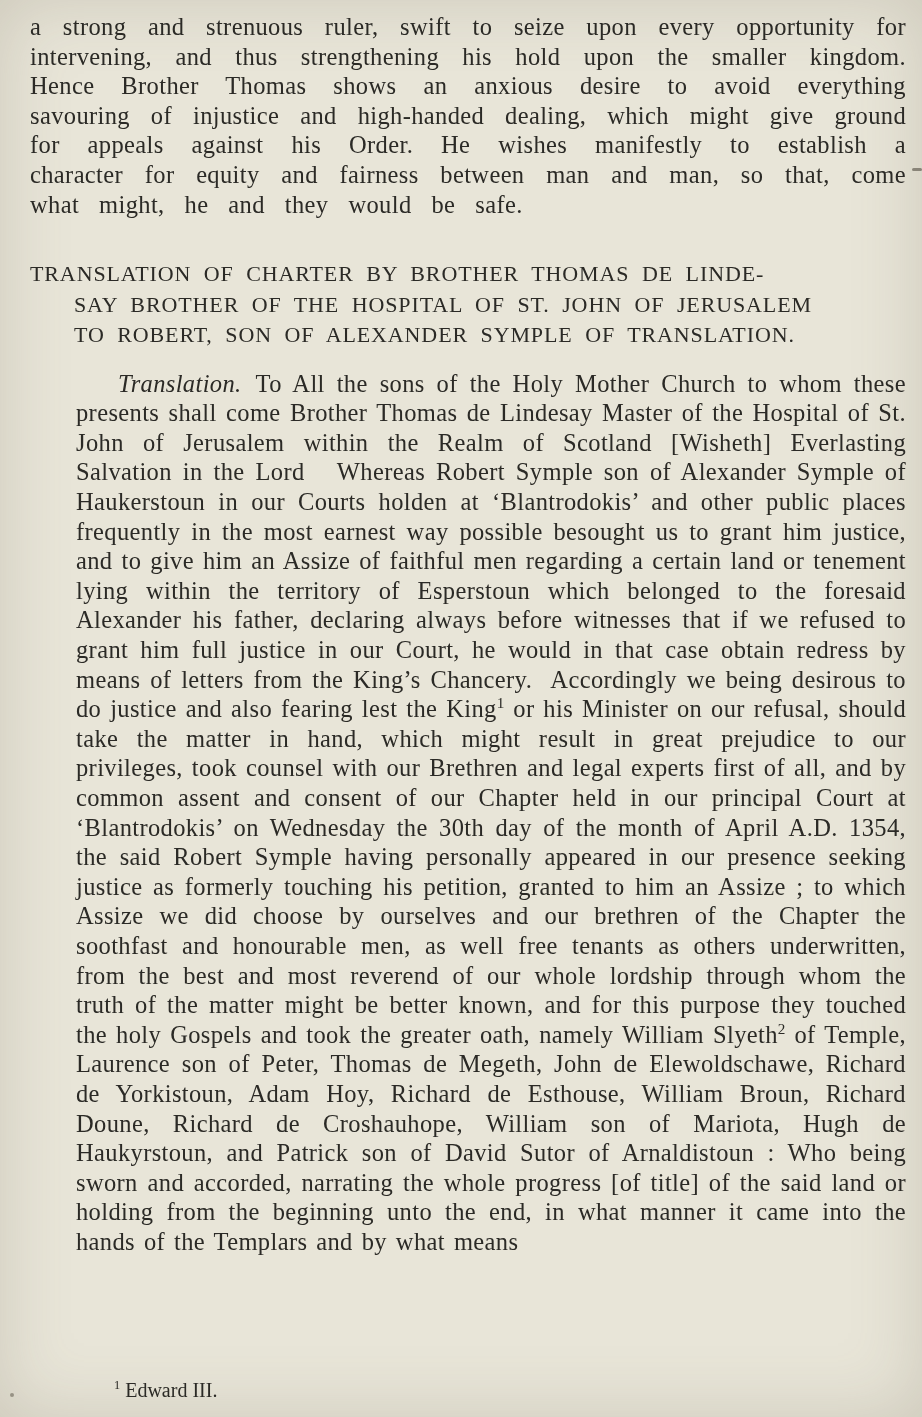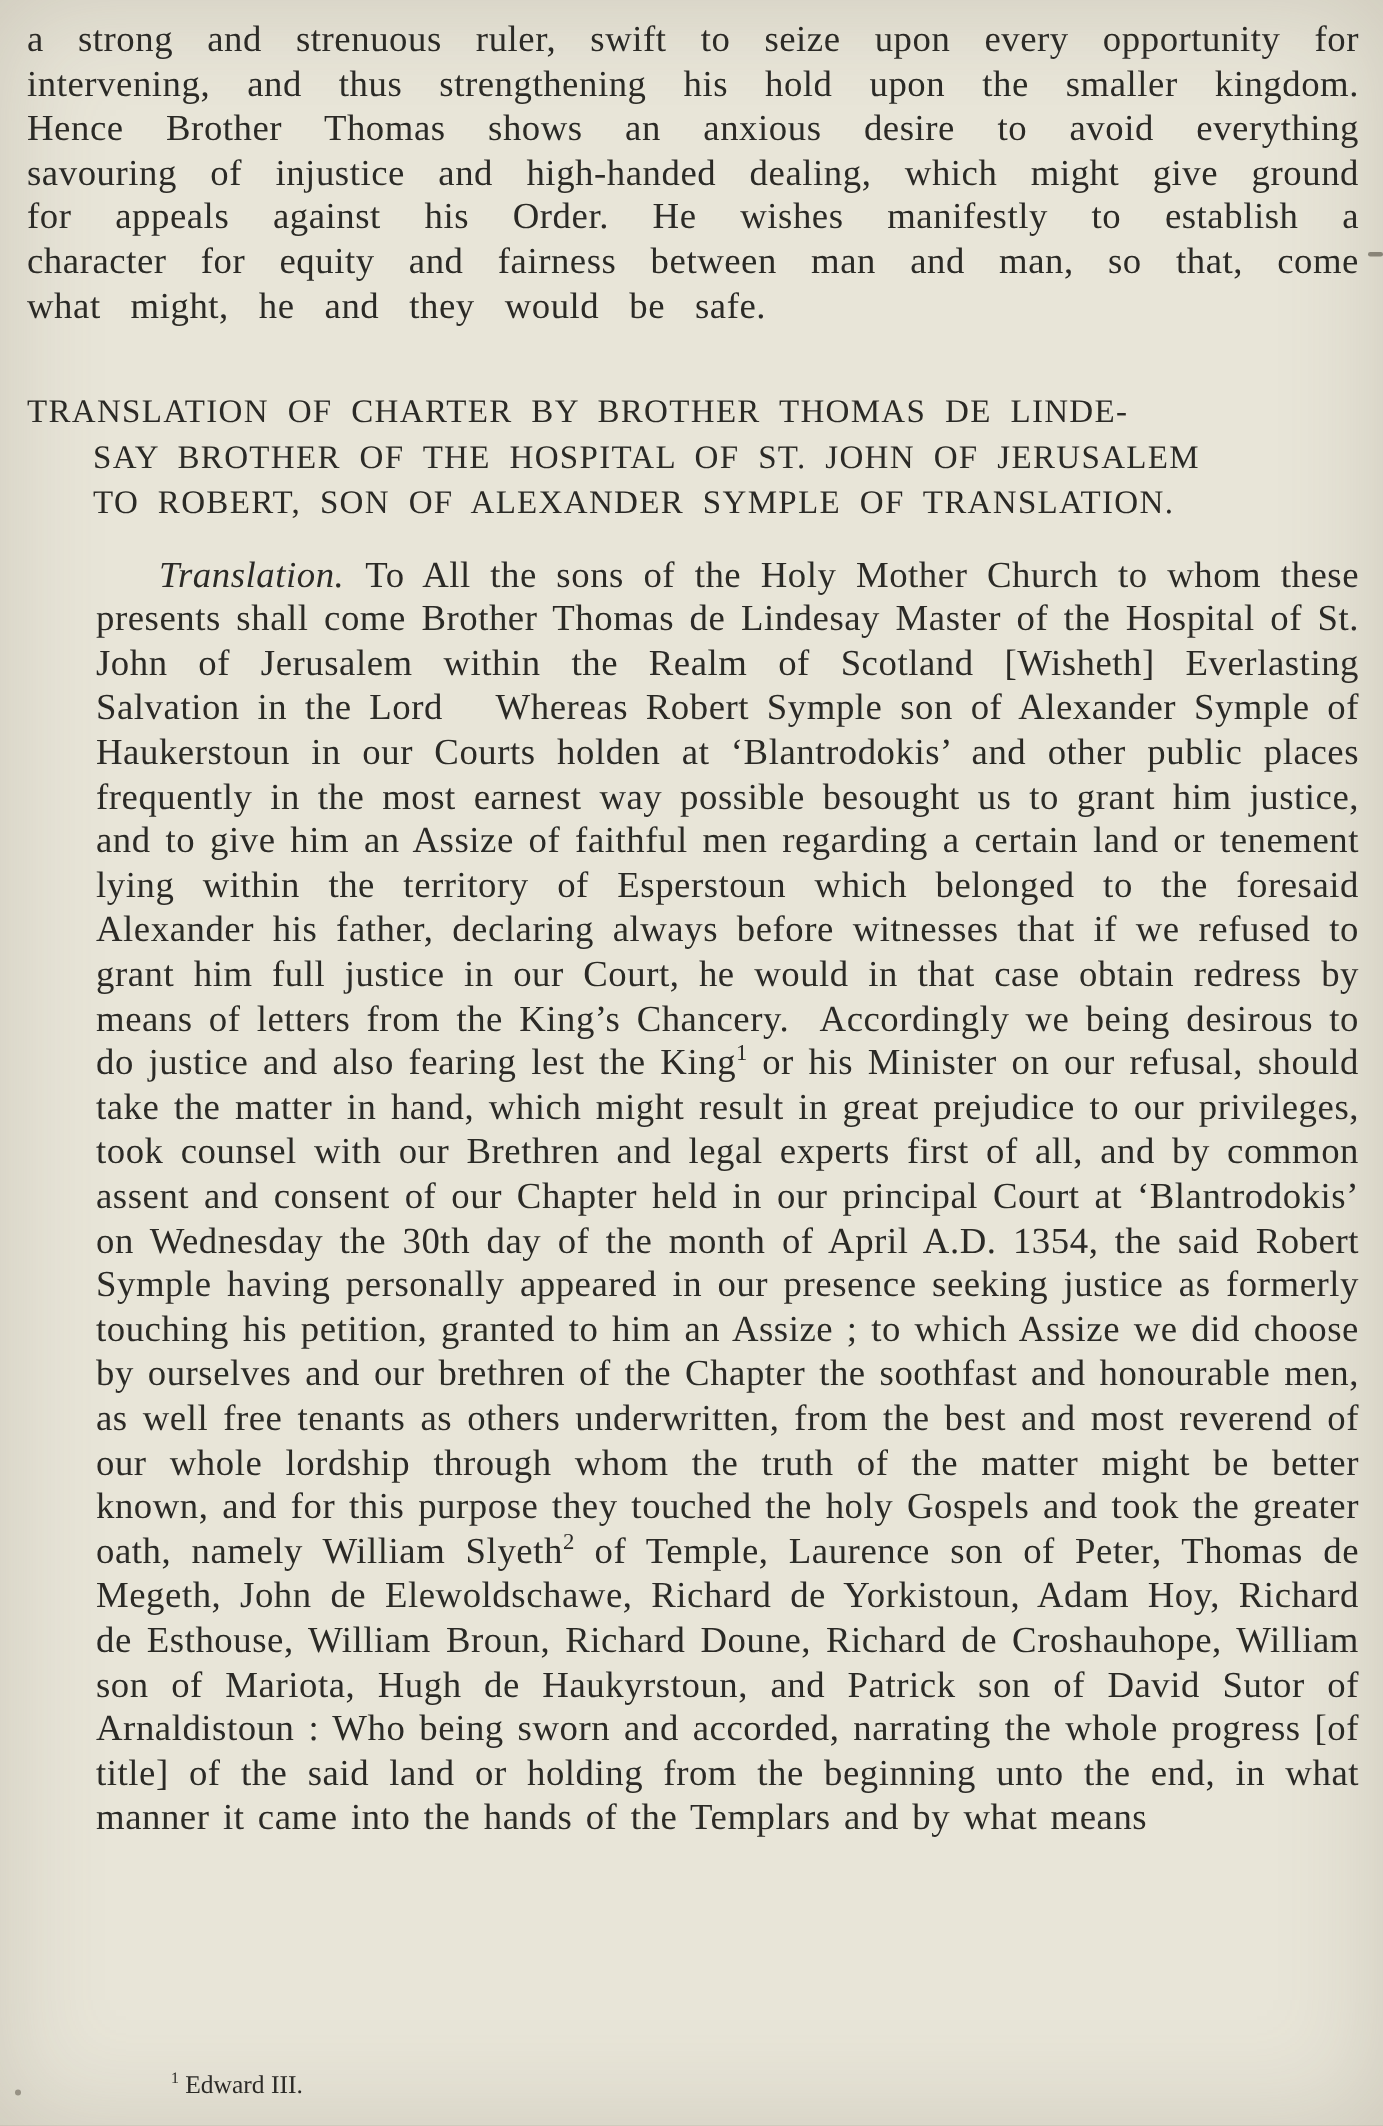--- a/index.html
+++ b/index.html
@@ -13,21 +13,21 @@
     background: #b8b4a6;
   }
   .page {
     position: relative;
     width: 922px;
     height: 1417px;
     box-sizing: border-box;
     background: var(--paper, #e8e5d8);
     color: var(--ink, #2b2a26);
     font-family: "Liberation Serif", "DejaVu Serif", serif;
-    padding: 12px 16px 10px 18px;
+    padding: 12px 16px 10px 30px;
     overflow: hidden;
     box-shadow: inset 0 0 70px rgba(110, 100, 80, 0.22);
   }
   .para {
     margin: 0;
     text-align: justify;
     font-size: 24.5px;
     line-height: 29.6px;
     letter-spacing: 0.015em;
   }
@@ -61,21 +61,21 @@
     font-size: 0.62em;
     line-height: 0;
     vertical-align: super;
     letter-spacing: 0;
   }
   .footnotes {
     position: absolute;
     left: 114px;
     right: 20px;
     bottom: 14px;
-    font-size: 17px;
+    font-size: 20px;
     line-height: 26px;
     display: flex;
     gap: 28px;
     white-space: nowrap;
   }
   .scan-dash {
     position: absolute;
     right: 0;
     top: 168px;
     width: 10px;

